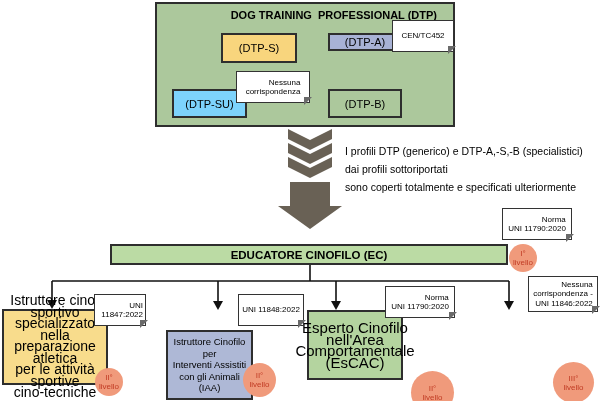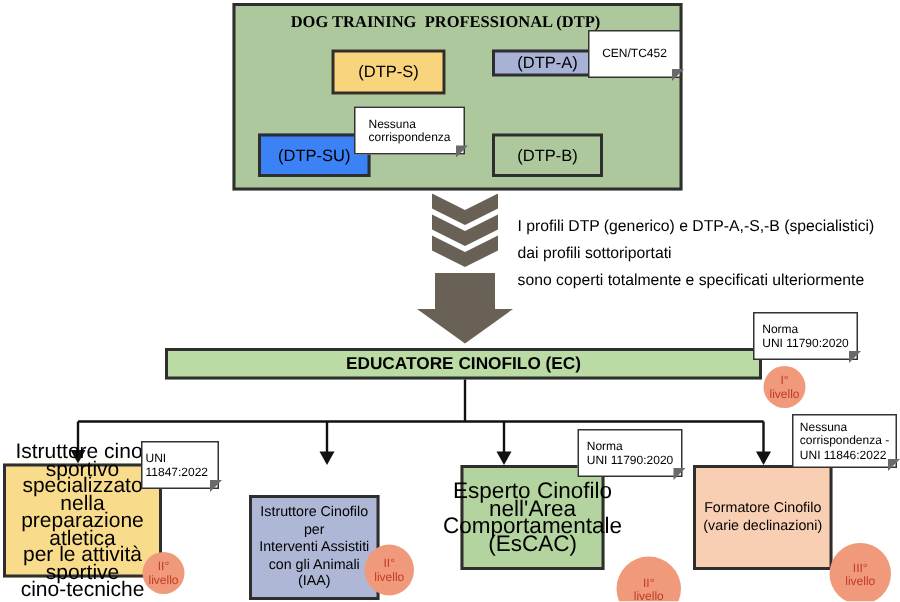--- a/index.html
+++ b/index.html
@@ -5,42 +5,42 @@
   html,body{margin:0;padding:0;background:#fff;}
   .canvas{
     position:relative;width:600px;height:401px;overflow:hidden;
     font-family:"Liberation Sans","DejaVu Sans",sans-serif;color:#000;background:#fff;
   }
   
   .box{position:absolute;box-sizing:border-box;border:2px solid #2e2e2e;
        display:flex;align-items:center;justify-content:center;text-align:center;}
   .panel{position:absolute;left:155px;top:2px;width:300px;height:125px;
          box-sizing:border-box;border:2px solid #2e2e2e;background:#acc89c;}
-  .panel-title{position:absolute;left:0;right:16px;top:5px;text-align:center;
-               font-weight:bold;font-size:11px;white-space:pre;font-family:Liberation Serif, serif;}
+  .panel-title{position:absolute;left:0;right:16px;top:5px;text-align:right;
+               font-weight:bold;font-size:11px;white-space:pre;}
   .dtp{font-size:11px;}
   .dtp-s{left:173px;top:33px;width:76px;height:30px;background:#f8d57d;margin-left:48px;}
   .dtp-a{left:328px;top:33px;width:74px;height:18px;background:#a8b2d5;}
-  .dtp-su{left:172px;top:89px;width:75px;height:29px;background:#3b82f6;}
+  .dtp-su{left:172px;top:89px;width:75px;height:29px;background:#7dd3fc;}
   .dtp-b{left:328px;top:89px;width:74px;height:29px;background:#acc89c;}
   
   .note{position:absolute;box-sizing:border-box;background:#fff;border:1px solid #333;
-        font-size:8px;line-height:9.5px;text-align:left;display:flex;align-items:center;
+        font-size:8px;line-height:9.5px;text-align:right;display:flex;align-items:center;
         justify-content:center;white-space:pre-line;z-index:6;padding:15px 2px;}
   .note::after{content:"";position:absolute;right:-3px;bottom:-3px;width:0;height:0;
         border-style:solid;border-width:8px 8px 0 0;border-color:#6a6a6a transparent transparent transparent;}
   .n-cen{left:392px;top:20px;width:62px;height:16px;}
   .n-nomatch-top{left:236px;top:71px;width:74px;height:28px;}
   .n-ec{left:502px;top:208px;width:70px;height:26px;}
   .n-p0{left:94px;top:294px;width:52px;height:15px;}
   .n-p1{left:238px;top:294px;width:66px;height:15px;}
   .n-p2{left:385px;top:286px;width:70px;height:26px;}
   .n-p3{left:528px;top:276px;width:70px;height:36px;}
   
-  .ec-bar{position:absolute;left:110px;top:232px;width:398px;height:21px;box-sizing:border-box;
+  .ec-bar{position:absolute;left:110px;top:244px;width:398px;height:21px;box-sizing:border-box;
           background:#bbdba4;border:2px solid #2e2e2e;display:flex;align-items:center;
           justify-content:center;font-weight:bold;font-size:11.5px;z-index:2;}
   
   .lvl{position:absolute;border-radius:50%;background:#f09a7b;color:#c13b24;
        font-size:8px;line-height:9px;display:flex;flex-direction:column;align-items:center;
        justify-content:center;text-align:center;white-space:pre-line;z-index:7;}
   .c-ec{left:509px;top:244px;width:28px;height:28px;}
   .c-p0{left:95px;top:368px;width:28px;height:28px;}
   .c-p1{left:243px;top:363px;width:33px;height:34px;}
   .c-p2{left:411px;top:371px;width:43px;height:43px;}
@@ -121,24 +121,23 @@
 cino-tecniche</div>
   <div class="box profile p1">Istruttore Cinofilo
 per
 Interventi Assistiti
 con gli Animali
 (IAA)</div>
   <div class="box profile p2">Esperto Cinofilo
 nell'Area
 Comportamentale
 (EsCAC)</div>
-  <div class="box profile p3">Formatore Cinofilo
-(varie declinazioni)</div>
 
   <div class="note n-p0">UNI 11847:2022</div>
+  <div class="note n-p1">UNI 11848:2022</div>
   <div class="note n-p2">Norma
 UNI 11790:2020</div>
   <div class="note n-p3">Nessuna
 corrispondenza -
 UNI 11846:2022</div>
 
   <div class="lvl c-p0">II°
 livello</div>
   <div class="lvl c-p1">II°
 livello</div>

